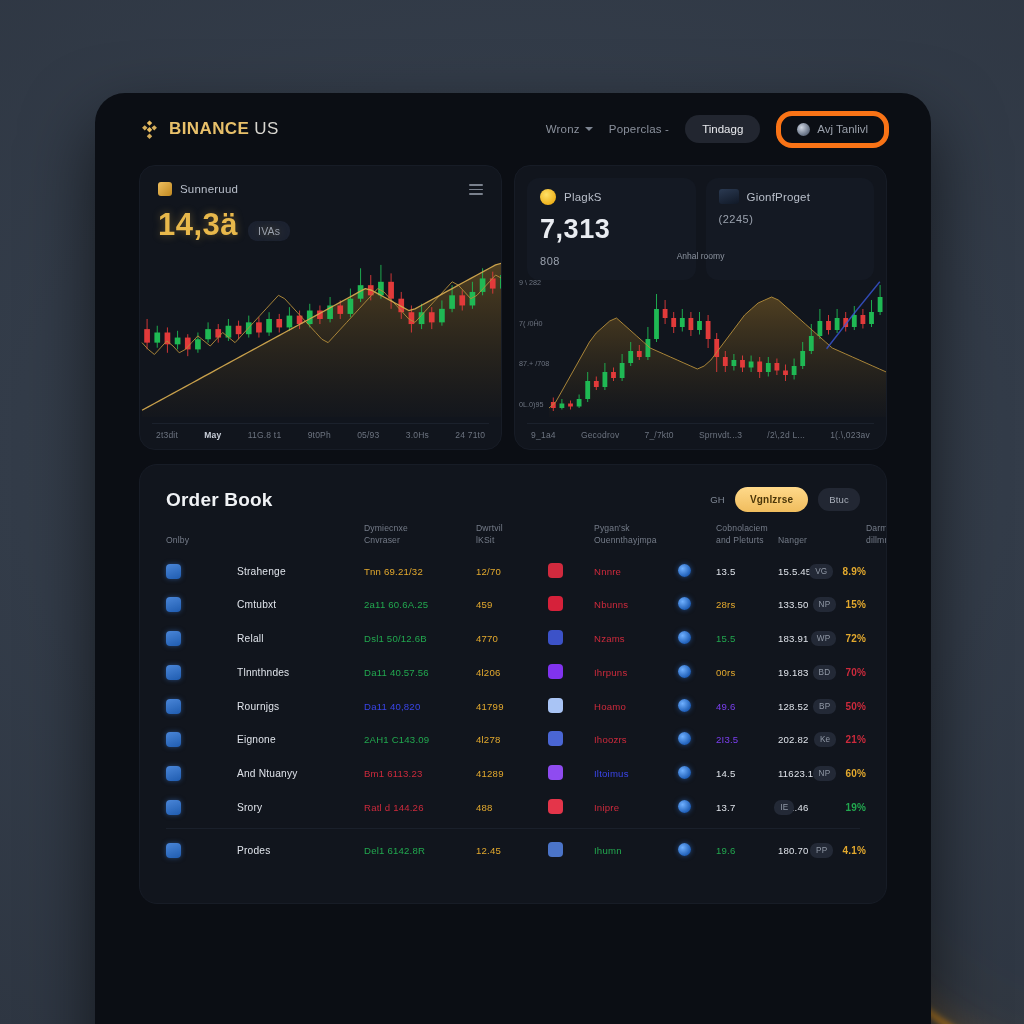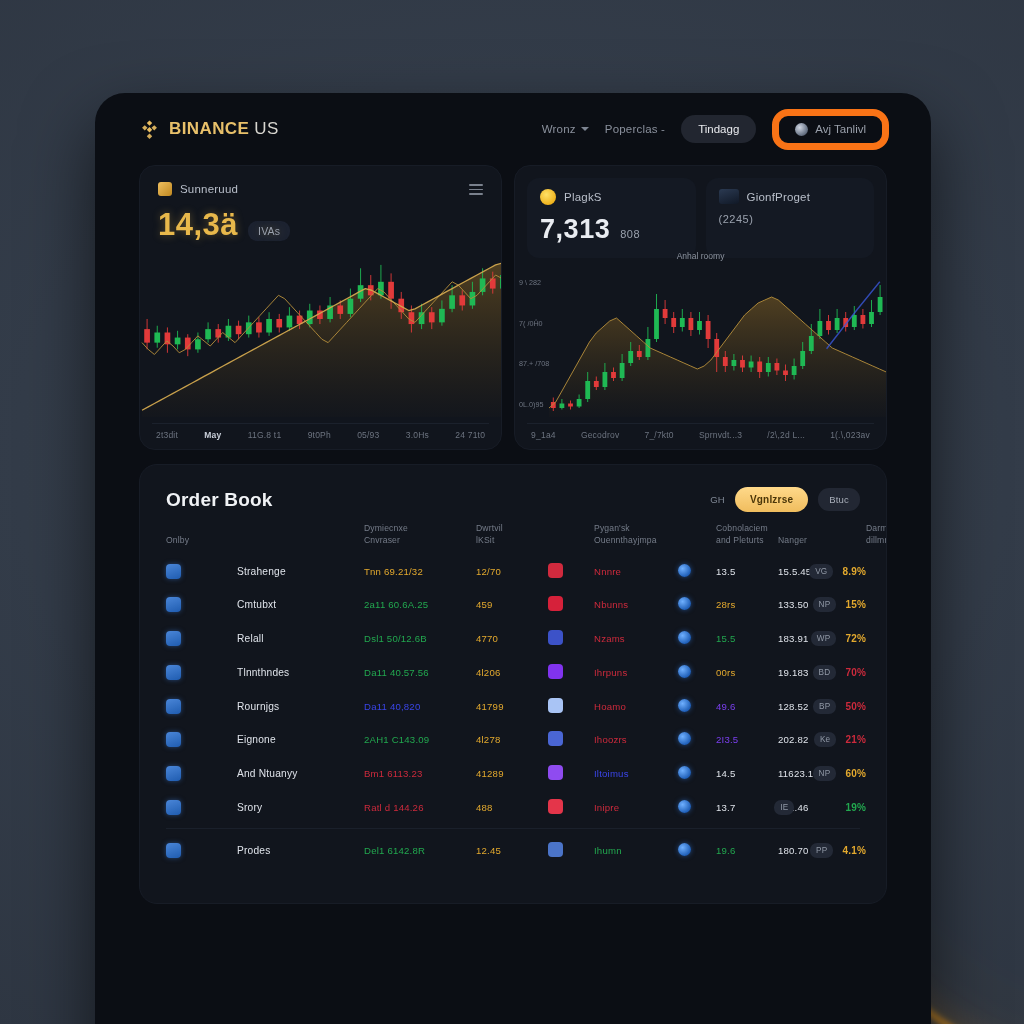--- a/index.html
+++ b/index.html
@@ -75,21 +75,21 @@
   .logo-txt{ font-size:17px; font-weight:bold; letter-spacing:.4px; color:#e8c06a; }
   .logo-txt .us{ color:#d8d6d0; font-weight:normal; margin-left:5px; }
   .nav{ margin-left:auto; display:flex; align-items:center; gap:16px; }
   .nav-item{ font-size:11.5px; color:#8a909c; display:flex; align-items:center; gap:5px; letter-spacing:.2px; }
   .caret{ width:0;height:0;border-left:4px solid transparent;border-right:4px solid transparent;border-top:4px solid #7d8491; }
   .pill-dark{
     background:#222630; color:#e9eaee; font-size:11.5px; font-weight:normal;
     padding:8px 17px; border-radius:16px;
   }
   .pill-outline{
-    border:7px solid #f97316; color:#9aa0ab; font-size:11.5px;
+    border:5px solid #f97316; color:#9aa0ab; font-size:11.5px;
     padding:7px 16px; border-radius:16px; display:flex; align-items:center; gap:7px;
   }
   .av{ width:13px;height:13px;border-radius:50%;
        background:radial-gradient(circle at 35% 35%,#cfd6e2,#6f7a8c 60%, #39414f); }
 
   
   .cards{ display:flex; gap:12px; padding:0 44px; }
   .card{
     background:#11151d; border-radius:16px; position:relative; overflow:hidden;
     border:1px solid #171c26;
@@ -182,21 +182,21 @@
     box-shadow:0 0 5px rgba(50,120,220,.55);
   }
   .pctwrap{ display:flex; align-items:center; gap:9px; justify-content:flex-end; }
   .pct-chip{
     background:#232936; color:#9199a6; font-size:8.2px; padding:3px 6px;
     border-radius:7px; filter:blur(.4px);
   }
   .pct-val{ font-weight:bold; font-size:10px; }
 
   .gold{ color:#e3a92e; } .green{ color:#22a84f;margin-left:42px; } .red{ color:#cc2a3c; }
-  .blue{ color:#3a45e8; } .purple{ color:#7b3ff0; } .white{ color:#dfe3ea; }
+  .blue{ color:#3a45e8; } .purple{ color:#7b3ff0; } .white{ color:#dfe3ea;flex-direction:column; }
 
   .ob-divider{ height:1px; background:#1a202b; margin:4px 26px 0 26px; }
   tr.last td{ padding-top:13px; }
 </style>
 </head>
 <body>
 
 <div id="stage">
   <div class="glow arc-tr"></div>
   <div class="glow arc-tr2"></div>

